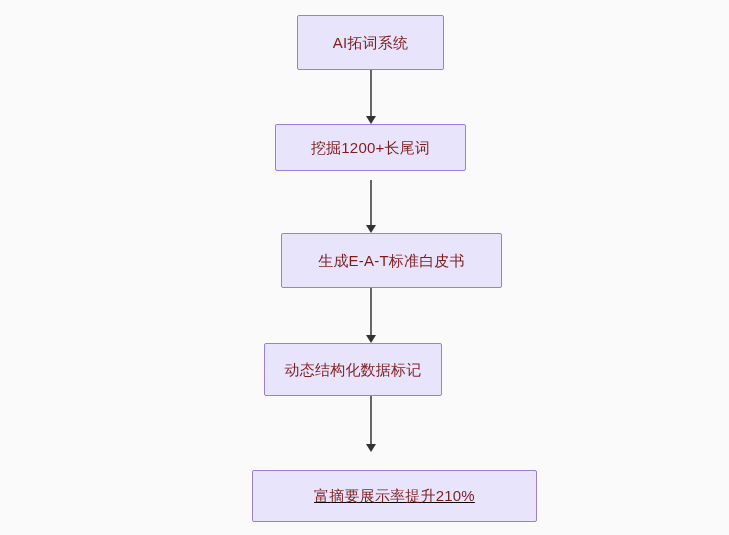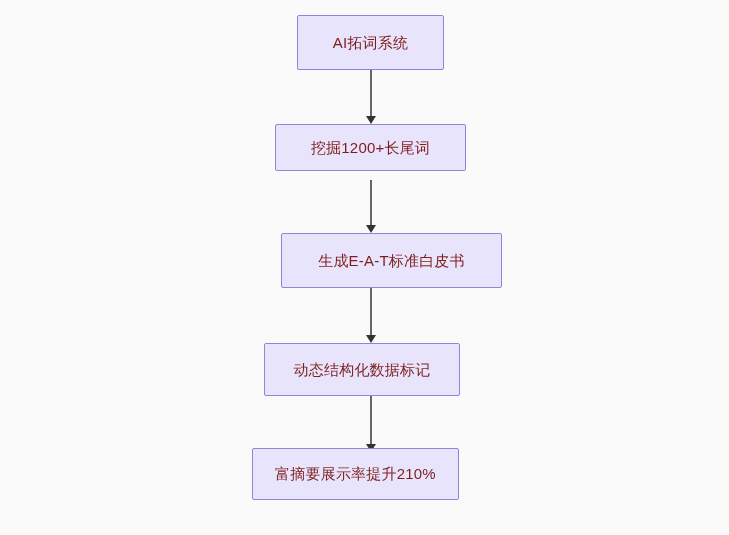--- a/index.html
+++ b/index.html
@@ -58,22 +58,22 @@
     height: 0;
     border-left: 5px solid transparent;
     border-right: 5px solid transparent;
     border-top: 8px solid #333333;
     transform: translateX(-5px);
   }
   
   #node-1 { left: 297px; top: 15px;  width: 147px; height: 55px; }
   #node-2 { left: 275px; top: 124px; width: 191px; height: 47px; }
   #node-3 { left: 261px; top: 233px; width: 221px; height: 55px; margin-left: 20px; }
-  #node-4 { left: 264px; top: 343px; width: 196px; height: 53px; }
-  #node-5 { left: 252px; top: 448px; width: 207px; height: 52px; }
+  #node-4 { left: 264px; top: 343px; width: 178px; height: 53px; }
+  #node-5 { left: 252px; top: 470px; width: 285px; height: 52px; text-decoration: underline; }
   
   #edge-1 { left: 371px; top: 70px;  height: 54px; }
   #edge-1 .edge-line { height: 46px; }
   #edge-1 .edge-head { top: 46px; }
   #edge-2 { left: 371px; top: 180px; height: 53px; }
   #edge-2 .edge-line { height: 45px; }
   #edge-2 .edge-head { top: 45px; }
   #edge-3 { left: 371px; top: 288px; height: 55px; }
   #edge-3 .edge-line { height: 47px; }
   #edge-3 .edge-head { top: 47px; }

